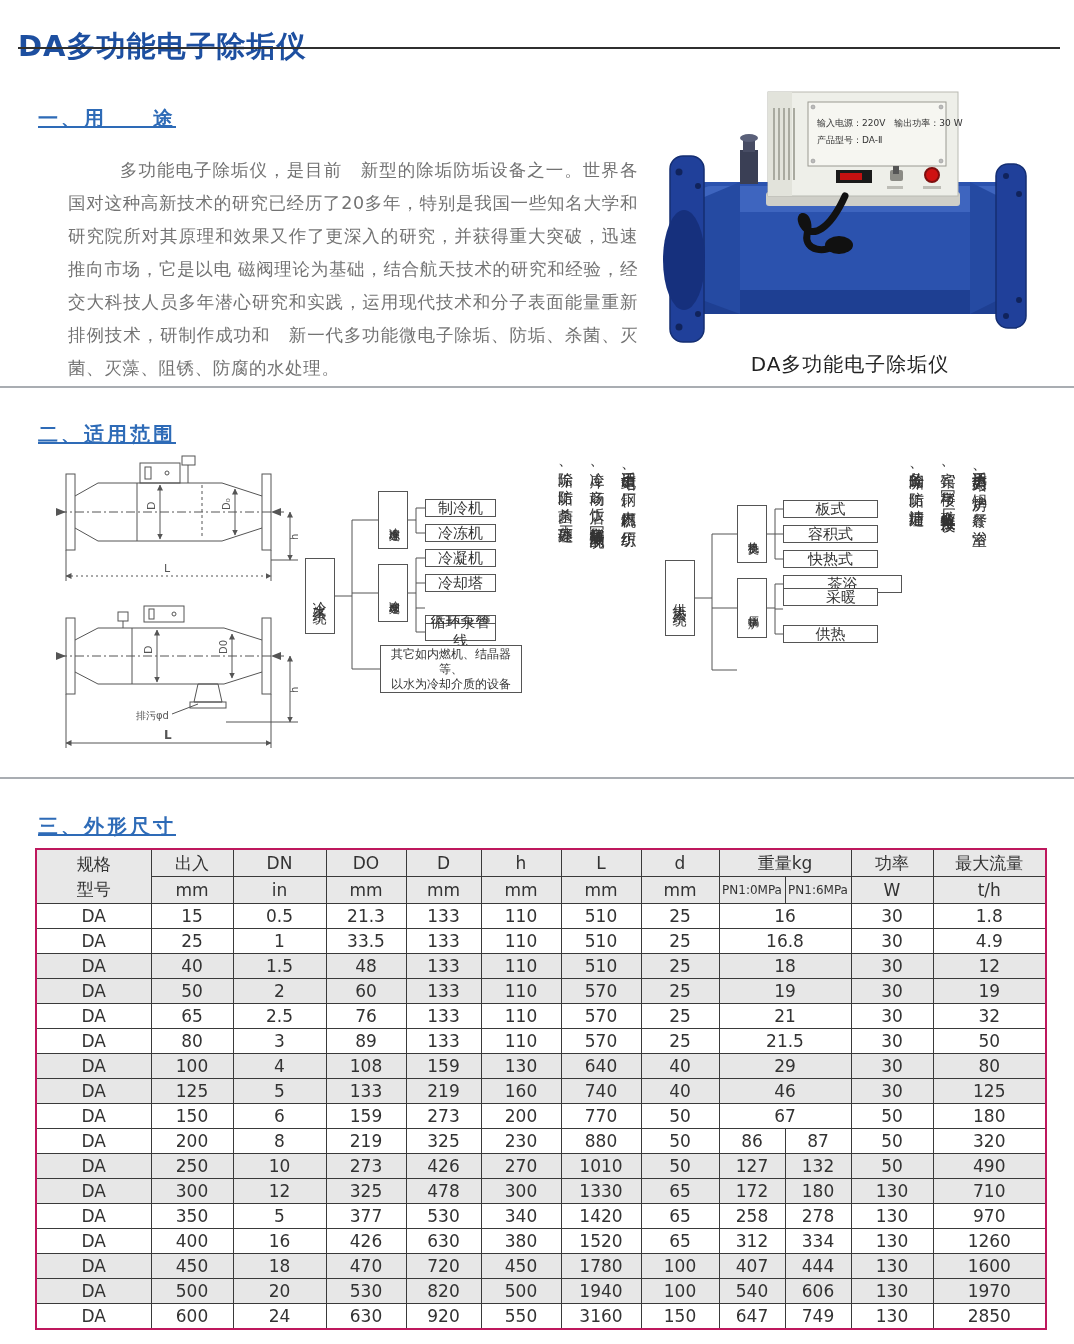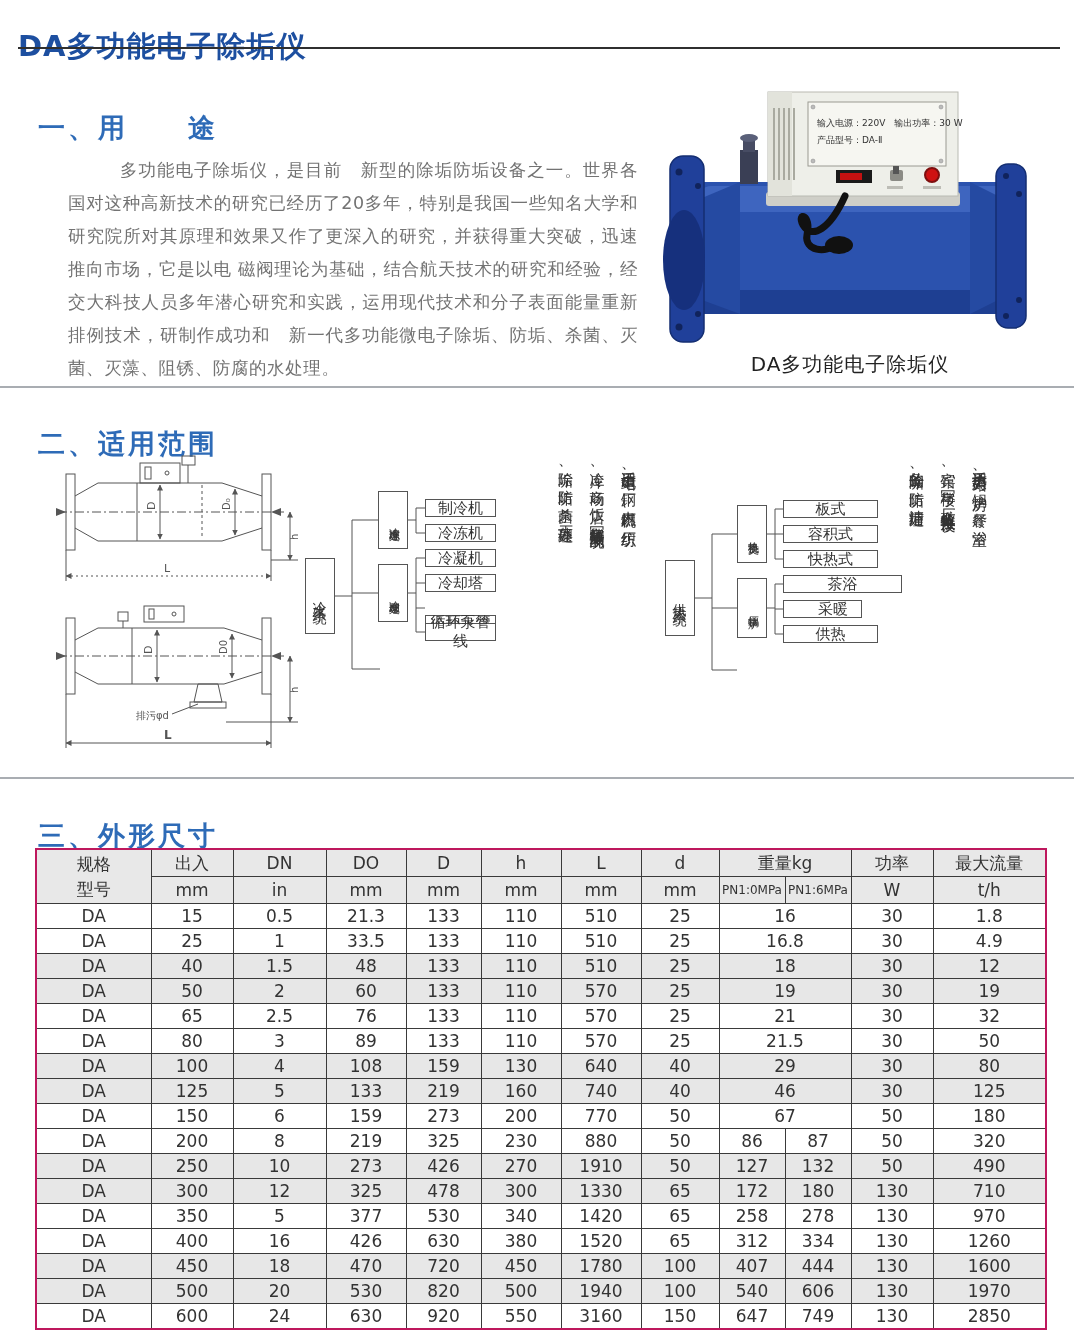--- a/index.html
+++ b/index.html
@@ -2,21 +2,21 @@
 <html lang="zh"><head>
 <meta charset="utf-8">
 <style>
   html,body{margin:0;padding:0;background:#fff;}
   body{width:1074px;height:1344px;position:relative;overflow:hidden;
        font-family:"DejaVu Sans","Liberation Sans",sans-serif;color:#333;}
   .abs{position:absolute;}
   
   .page-title{left:18px;top:8px;font-size:29px;font-weight:bold;color:#1d4fa0;letter-spacing:1px;}
   .title-rule{left:18px;right:14px;top:47px;border-top:2px solid #2f2f2f;}
-  .sec-heading{font-size:27px;font-weight:bold;color:#2e6bb7;letter-spacing:3px;}
+  .sec-heading{font-size:20px;font-weight:bold;color:#2e6bb7;letter-spacing:3px;text-decoration:underline;}
   
   .usage-text{left:68px;top:154px;width:570px;font-size:17.5px;line-height:33px;
               letter-spacing:0.6px;text-align:justify;text-indent:52px;color:#737373;}
   
   .divider{left:0;right:0;border:none;border-top:2px solid #a9adb2;margin:0;}
   
   .photo-caption{left:690px;top:351px;width:320px;text-align:center;font-size:20px;color:#222;letter-spacing:1px;}
   
   .scope{left:0;top:430px;width:1074px;height:345px;}
   .fbox{position:absolute;border:1px solid #555;background:#fff;display:flex;
@@ -222,35 +222,39 @@
 
   <div class="fbox vbox froot" style="left:305px;top:128px;">冷水系统</div>
   <div class="fbox vbox fgroup" style="left:378px;top:61px;">冷冻水处理</div>
   <div class="fbox fitem" style="left:425px;top:69px;">制冷机</div>
   <div class="fbox fitem" style="left:425px;top:94px;">冷冻机</div>
   <div class="fbox vbox fgroup" style="left:378px;top:134px;">冷却水处理</div>
   <div class="fbox fitem" style="left:425px;top:119px;">冷凝机</div>
   <div class="fbox fitem" style="left:425px;top:144px;">冷却塔</div>
   <div class="fbox fitem" style="left:425px;top:185px;">冷却水箱</div>
   <div class="fbox fitem" style="left:425px;top:193px;">循环泵管线</div>
+  <div class="fbox fother" style="left:380px;top:215px;width:142px;height:48px;flex-direction:column;">
+    <div>其它如内燃机、结晶器等、</div>
+    <div>以水为冷却介质的设备</div>
+  </div>
 
   <div class="vnote" style="left:549px;top:30px;">
     <div>适用于电站、钢厂、内燃机厂、纺织厂、</div>
     <div>冷库、商场、饭店、写字楼等制冷系统的</div>
     <div>除垢、防垢、杀菌、灭藻处理。</div>
   </div>
 
   <div class="fbox vbox froot" style="left:665px;top:130px;">供热系统</div>
   <div class="fbox vbox fgroup" style="left:737px;top:75px;">热交换机</div>
   <div class="fbox fitem" style="left:783px;top:70px;width:95px;">板式</div>
   <div class="fbox fitem" style="left:783px;top:95px;width:95px;">容积式</div>
   <div class="fbox fitem" style="left:783px;top:120px;width:95px;">快热式</div>
   <div class="fbox vbox fgroup" style="left:737px;top:148px;height:60px;">常压锅炉</div>
   <div class="fbox fitem" style="left:783px;top:145px;width:119px;">茶浴</div>
-  <div class="fbox fitem" style="left:783px;top:170px;width:79px;padding-left:21px;">采暖</div>
+  <div class="fbox fitem" style="left:783px;top:158px;width:95px;padding-left:21px;">采暖</div>
   <div class="fbox fitem" style="left:783px;top:195px;width:95px;">供热</div>
 
   <div class="vnote" style="left:900px;top:30px;">
     <div>适用于热力站、锅炉房、餐厅、浴室、</div>
     <div>宾馆、写字楼、厂矿企业等单位热水设</div>
     <div>备的除垢、防垢、清洁处理。</div>
   </div>
 </div>
 
 <hr class="abs divider" style="top:777px;">
@@ -435,21 +439,21 @@
         <td>50</td>
         <td>320</td>
       </tr>
       <tr class="shaded">
         <td>DA</td>
         <td>250</td>
         <td>10</td>
         <td>273</td>
         <td>426</td>
         <td>270</td>
-        <td>1910</td>
+        <td>1010</td>
         <td>50</td>
         <td>127</td>
         <td>132</td>
         <td>50</td>
         <td>490</td>
       </tr>
       <tr class="shaded">
         <td>DA</td>
         <td>300</td>
         <td>12</td>

